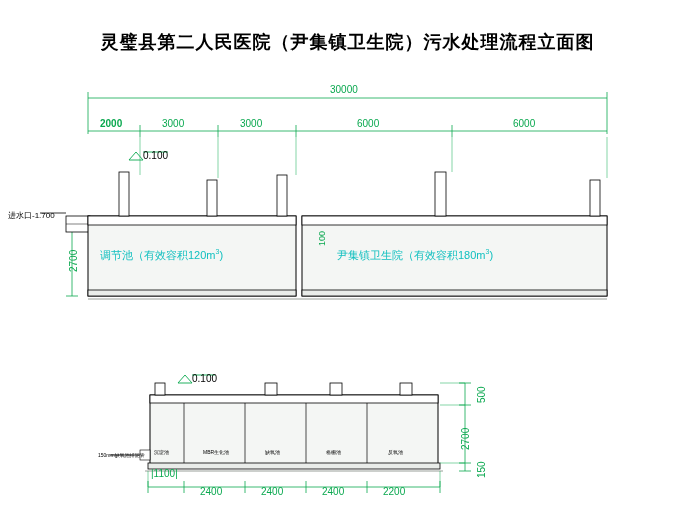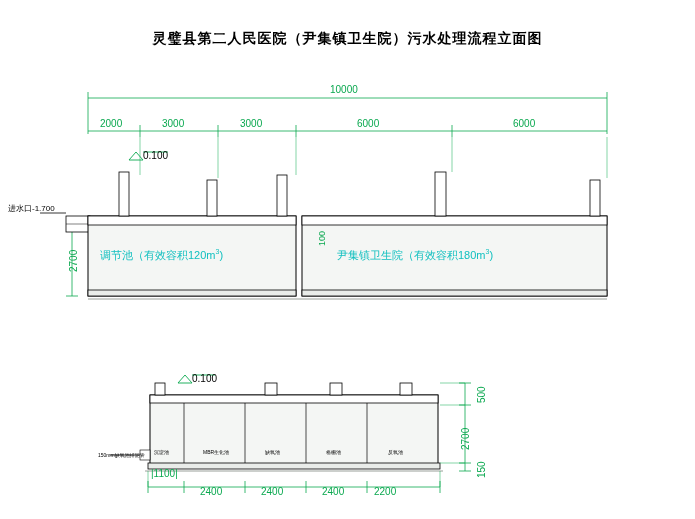--- a/index.html
+++ b/index.html
@@ -9,42 +9,42 @@
     font-family:"Liberation Sans", sans-serif;
     overflow:hidden;
     position:relative;
   }
   #canvas{position:absolute;left:0;top:0;width:695px;height:519px;}
   .title{
     position:absolute;
     left:0;right:0;top:30px;
     text-align:center;
     font-family:"Liberation Serif", serif;
-    font-size:14px;
+    font-size:18px;
     font-weight:bold;
     color:#000;
     letter-spacing:1px;
   }
   .lbl{
     position:absolute;
     font-family:"Liberation Sans", sans-serif;
     white-space:nowrap;
   }
   .green{color:#0aa84f;}
   .cyan{color:#13c0c0;}
   .black{color:#000;}
   .dim{font-size:9px;}
   .dim10{font-size:10px;}
   .tank-label{font-size:11px;}
   .vert{
     transform-origin:left top;
     transform:rotate(-90deg);
   }
   .tiny{font-size:5px;}
-  .tiny6{font-size:6px;}
+  .tiny6{font-size:6px;margin-top:7px;}
 </style>
 </head>
 <body>
 
 <div class="title">灵璧县第二人民医院（尹集镇卫生院）污水处理流程立面图</div>
 
 <svg id="canvas" viewBox="0 0 695 519" xmlns="http://www.w3.org/2000/svg">
 
   <g>
 
@@ -154,23 +154,23 @@
     <line x1="459" y1="383" x2="471" y2="383" stroke="#0aa84f" stroke-width="0.8"></line>
     <line x1="459" y1="405" x2="471" y2="405" stroke="#0aa84f" stroke-width="0.8"></line>
     <line x1="459" y1="463" x2="471" y2="463" stroke="#0aa84f" stroke-width="0.8"></line>
     <line x1="459" y1="471" x2="471" y2="471" stroke="#0aa84f" stroke-width="0.8"></line>
     <line x1="440" y1="383" x2="465" y2="383" stroke="#0aa84f" stroke-width="0.5"></line>
     <line x1="440" y1="405" x2="465" y2="405" stroke="#0aa84f" stroke-width="0.5"></line>
     <line x1="440" y1="463" x2="465" y2="463" stroke="#0aa84f" stroke-width="0.5"></line>
   </g>
 </svg>
 
-<div class="lbl dim10 green" style="left:330px;top:84px;">10000</div>
-
-<div class="lbl dim10 green" style="left:100px;top:118px;">2000</div>
+<div class="lbl dim10 green" style="left:330px;top:84px;">30000</div>
+
+<div class="lbl dim10 green" style="left:100px;top:118px;font-weight:bold;">2000</div>
 <div class="lbl dim10 green" style="left:162px;top:118px;">3000</div>
 <div class="lbl dim10 green" style="left:240px;top:118px;">3000</div>
 <div class="lbl dim10 green" style="left:357px;top:118px;">6000</div>
 <div class="lbl dim10 green" style="left:513px;top:118px;">6000</div>
 
 <div class="lbl dim10 black" style="left:143px;top:150px;">0.100</div>
 
 <div class="lbl tiny6 black" style="left:8px;top:203px;font-size:8px;">进水口-1.700</div>
 
 <div class="lbl dim10 green vert" style="left:68px;top:272px;">2700</div>
@@ -192,17 +192,17 @@
 <div class="lbl tiny black" style="left:154px;top:449px;font-size:5px;">沉淀池</div>
 <div class="lbl tiny black" style="left:203px;top:449px;font-size:5px;">MBR生化池</div>
 <div class="lbl tiny black" style="left:265px;top:449px;font-size:5px;">缺氧池</div>
 <div class="lbl tiny black" style="left:326px;top:449px;font-size:5px;">格栅池</div>
 <div class="lbl tiny black" style="left:388px;top:449px;font-size:5px;">反氧池</div>
 
 <div class="lbl dim10 green" style="left:151px;top:468px;">|<span>1100</span>|</div>
 <div class="lbl dim10 green" style="left:200px;top:486px;">2400</div>
 <div class="lbl dim10 green" style="left:261px;top:486px;">2400</div>
 <div class="lbl dim10 green" style="left:322px;top:486px;">2400</div>
-<div class="lbl dim10 green" style="left:374px;top:486px;">2200</div>
+<div class="lbl dim10 green" style="left:383px;top:486px;">2200</div>
 
 <div class="lbl dim10 green vert" style="left:476px;top:403px;">500</div>
 <div class="lbl dim10 green vert" style="left:460px;top:450px;">2700</div>
 <div class="lbl dim10 green vert" style="left:476px;top:478px;">150</div>
 
 </body></html>

